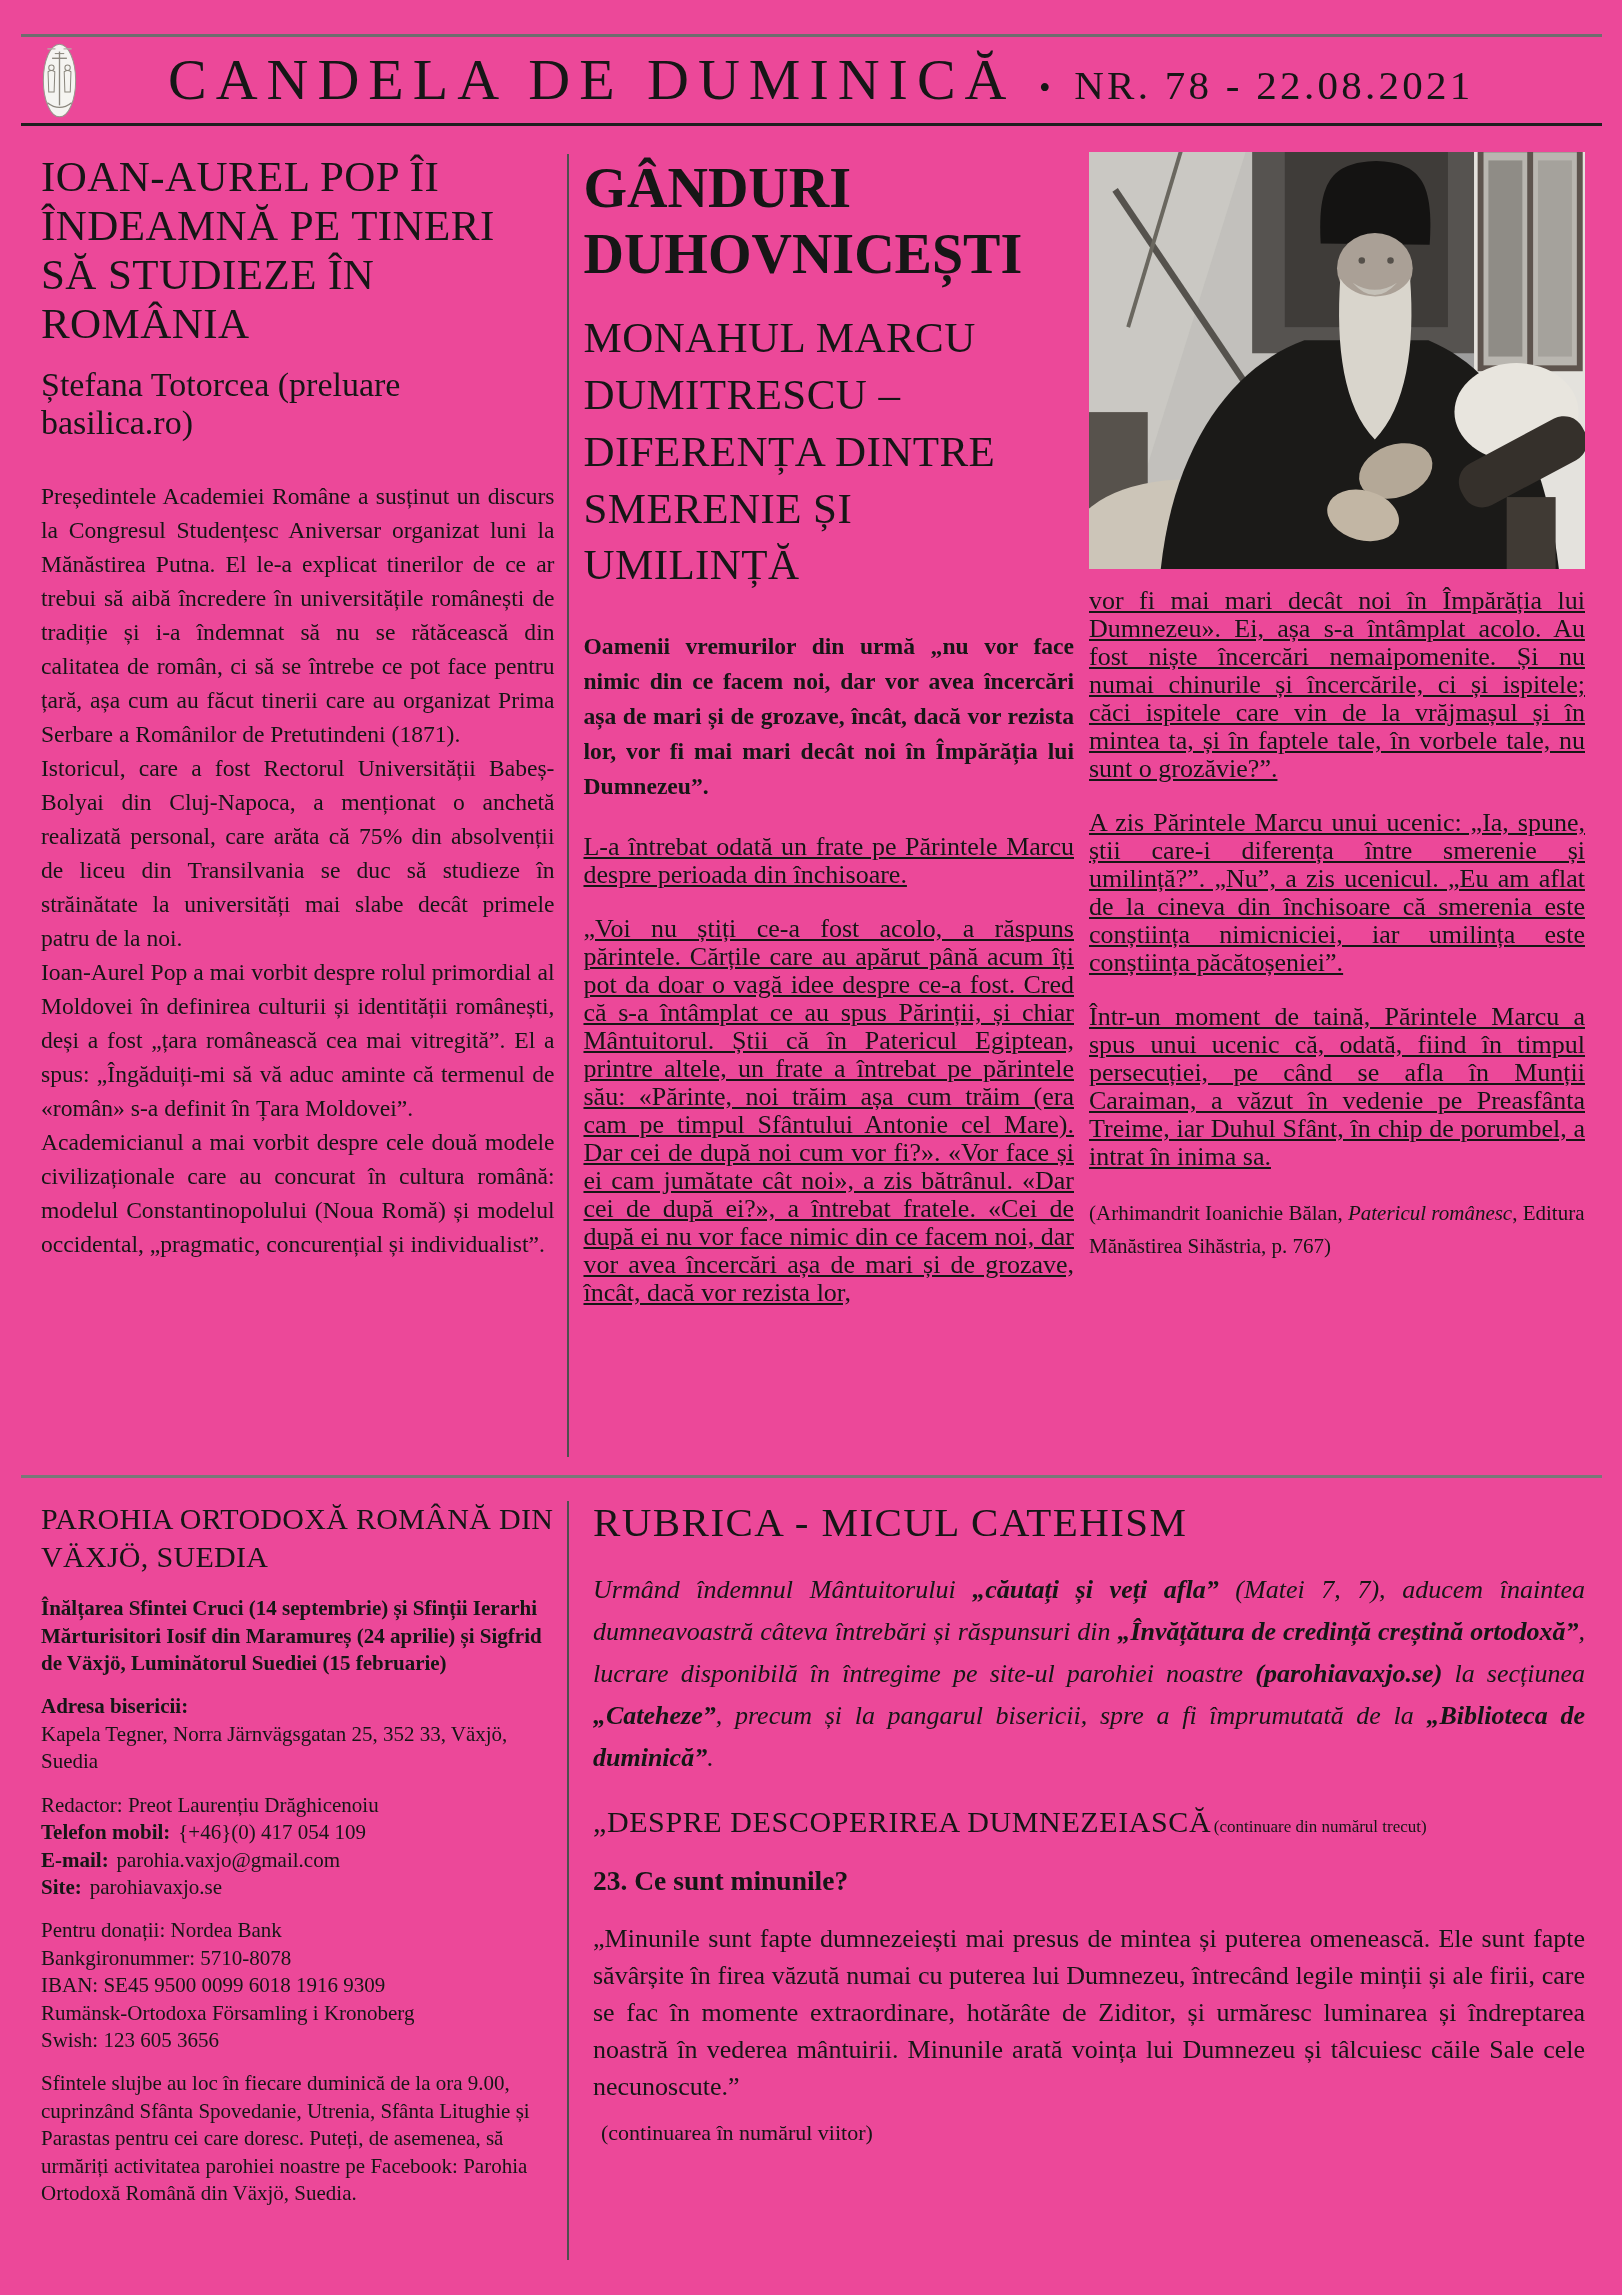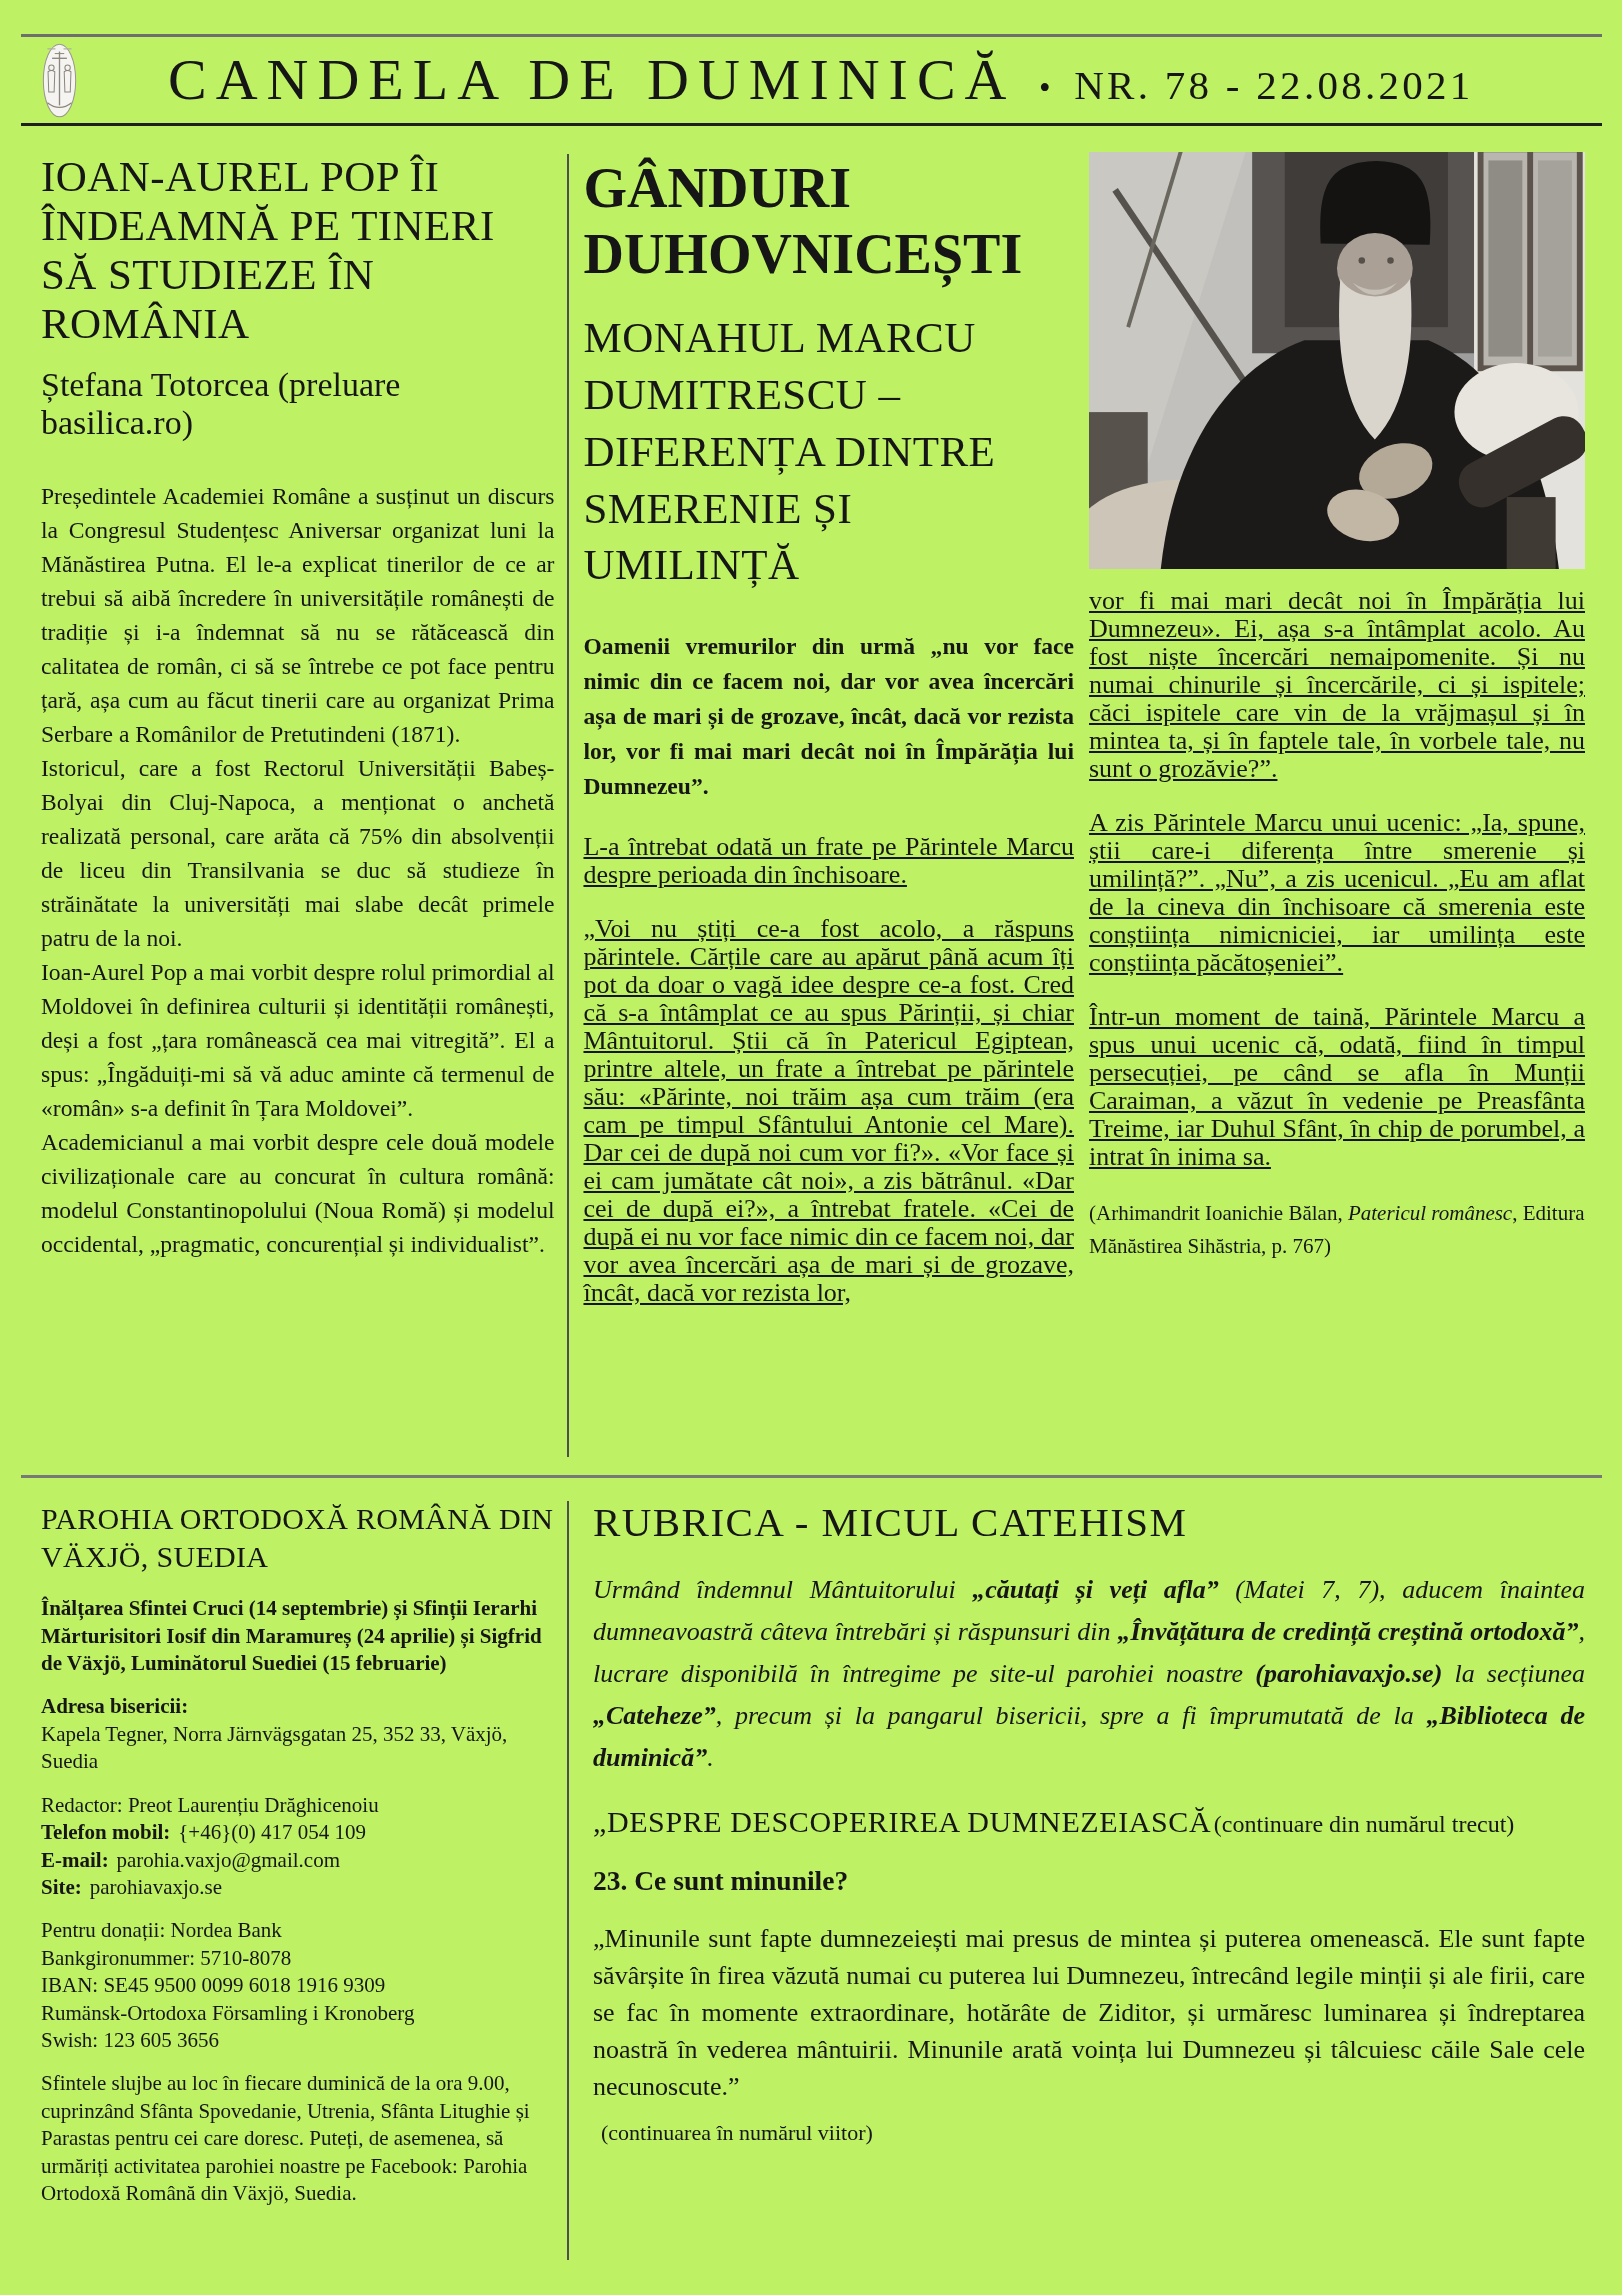--- a/index.html
+++ b/index.html
@@ -1,17 +1,17 @@
 <!DOCTYPE html>
 <html lang="ro" style="font-size:10.5px"><head>
 <meta charset="utf-8">
 <style>
   html,body{margin:0;padding:0;background:#e9e9e9;}
   .page{
-    position:relative;width:1623px;height:2295px;background:#bef264;
+    position:relative;width:1623px;height:2295px;background:#ec4899;
     color:#161616;font-family:"Liberation Serif","DejaVu Serif",serif;
     overflow:hidden;margin:0 auto;
   }
   
   .rule{position:absolute;left:21px;right:21px;}
   .rule-top{top:34px;height:3.3px;background:#6e6e6e;}
   .rule-head{top:123px;height:2.6px;background:#1f1f1f;}
   .rule-mid{top:1475px;height:2.6px;background:#787878;}
   .vdiv{position:absolute;width:2px;background:#4f4f4f;}
   .vdiv-top{left:567px;top:154px;height:1303px;}
@@ -52,21 +52,21 @@
   .parish-title{font-size:30px;line-height:1.26;font-weight:normal;margin:0 0 19.6px 0;letter-spacing:.01em;}
   .small{font-size:21px;line-height:27.5px;margin:0;}
   .bold{font-weight:bold;}
   .blockgap{margin:0 0 15.7px 0;}
   .lbl{font-weight:bold;margin-right:7.9px;}
 
   .rubrica-title{font-size:41px;font-weight:normal;letter-spacing:.035em;line-height:1.1;margin:0 0 23.6px 0;}
   .intro{font-size:26px;font-style:italic;line-height:42px;text-align:justify;margin:0 0 26px 0;}
   .despre{margin:0 0 26px 0;}
   .despre-main{font-size:30px;letter-spacing:.02em;}
-  .despre-note{font-size:24px;}
+  .despre-note{font-size:17px;}
   .question{font-size:27.5px;font-weight:bold;margin:0 0 23.6px 0;}
   .answer{font-size:26px;line-height:37px;text-align:justify;margin:0 0 14.4px 0;}
   .contin{font-size:22px;margin:8px;}
 </style>
 </head>
 <body>
 
 <div class="page">
 
   <div class="rule rule-top"></div>

